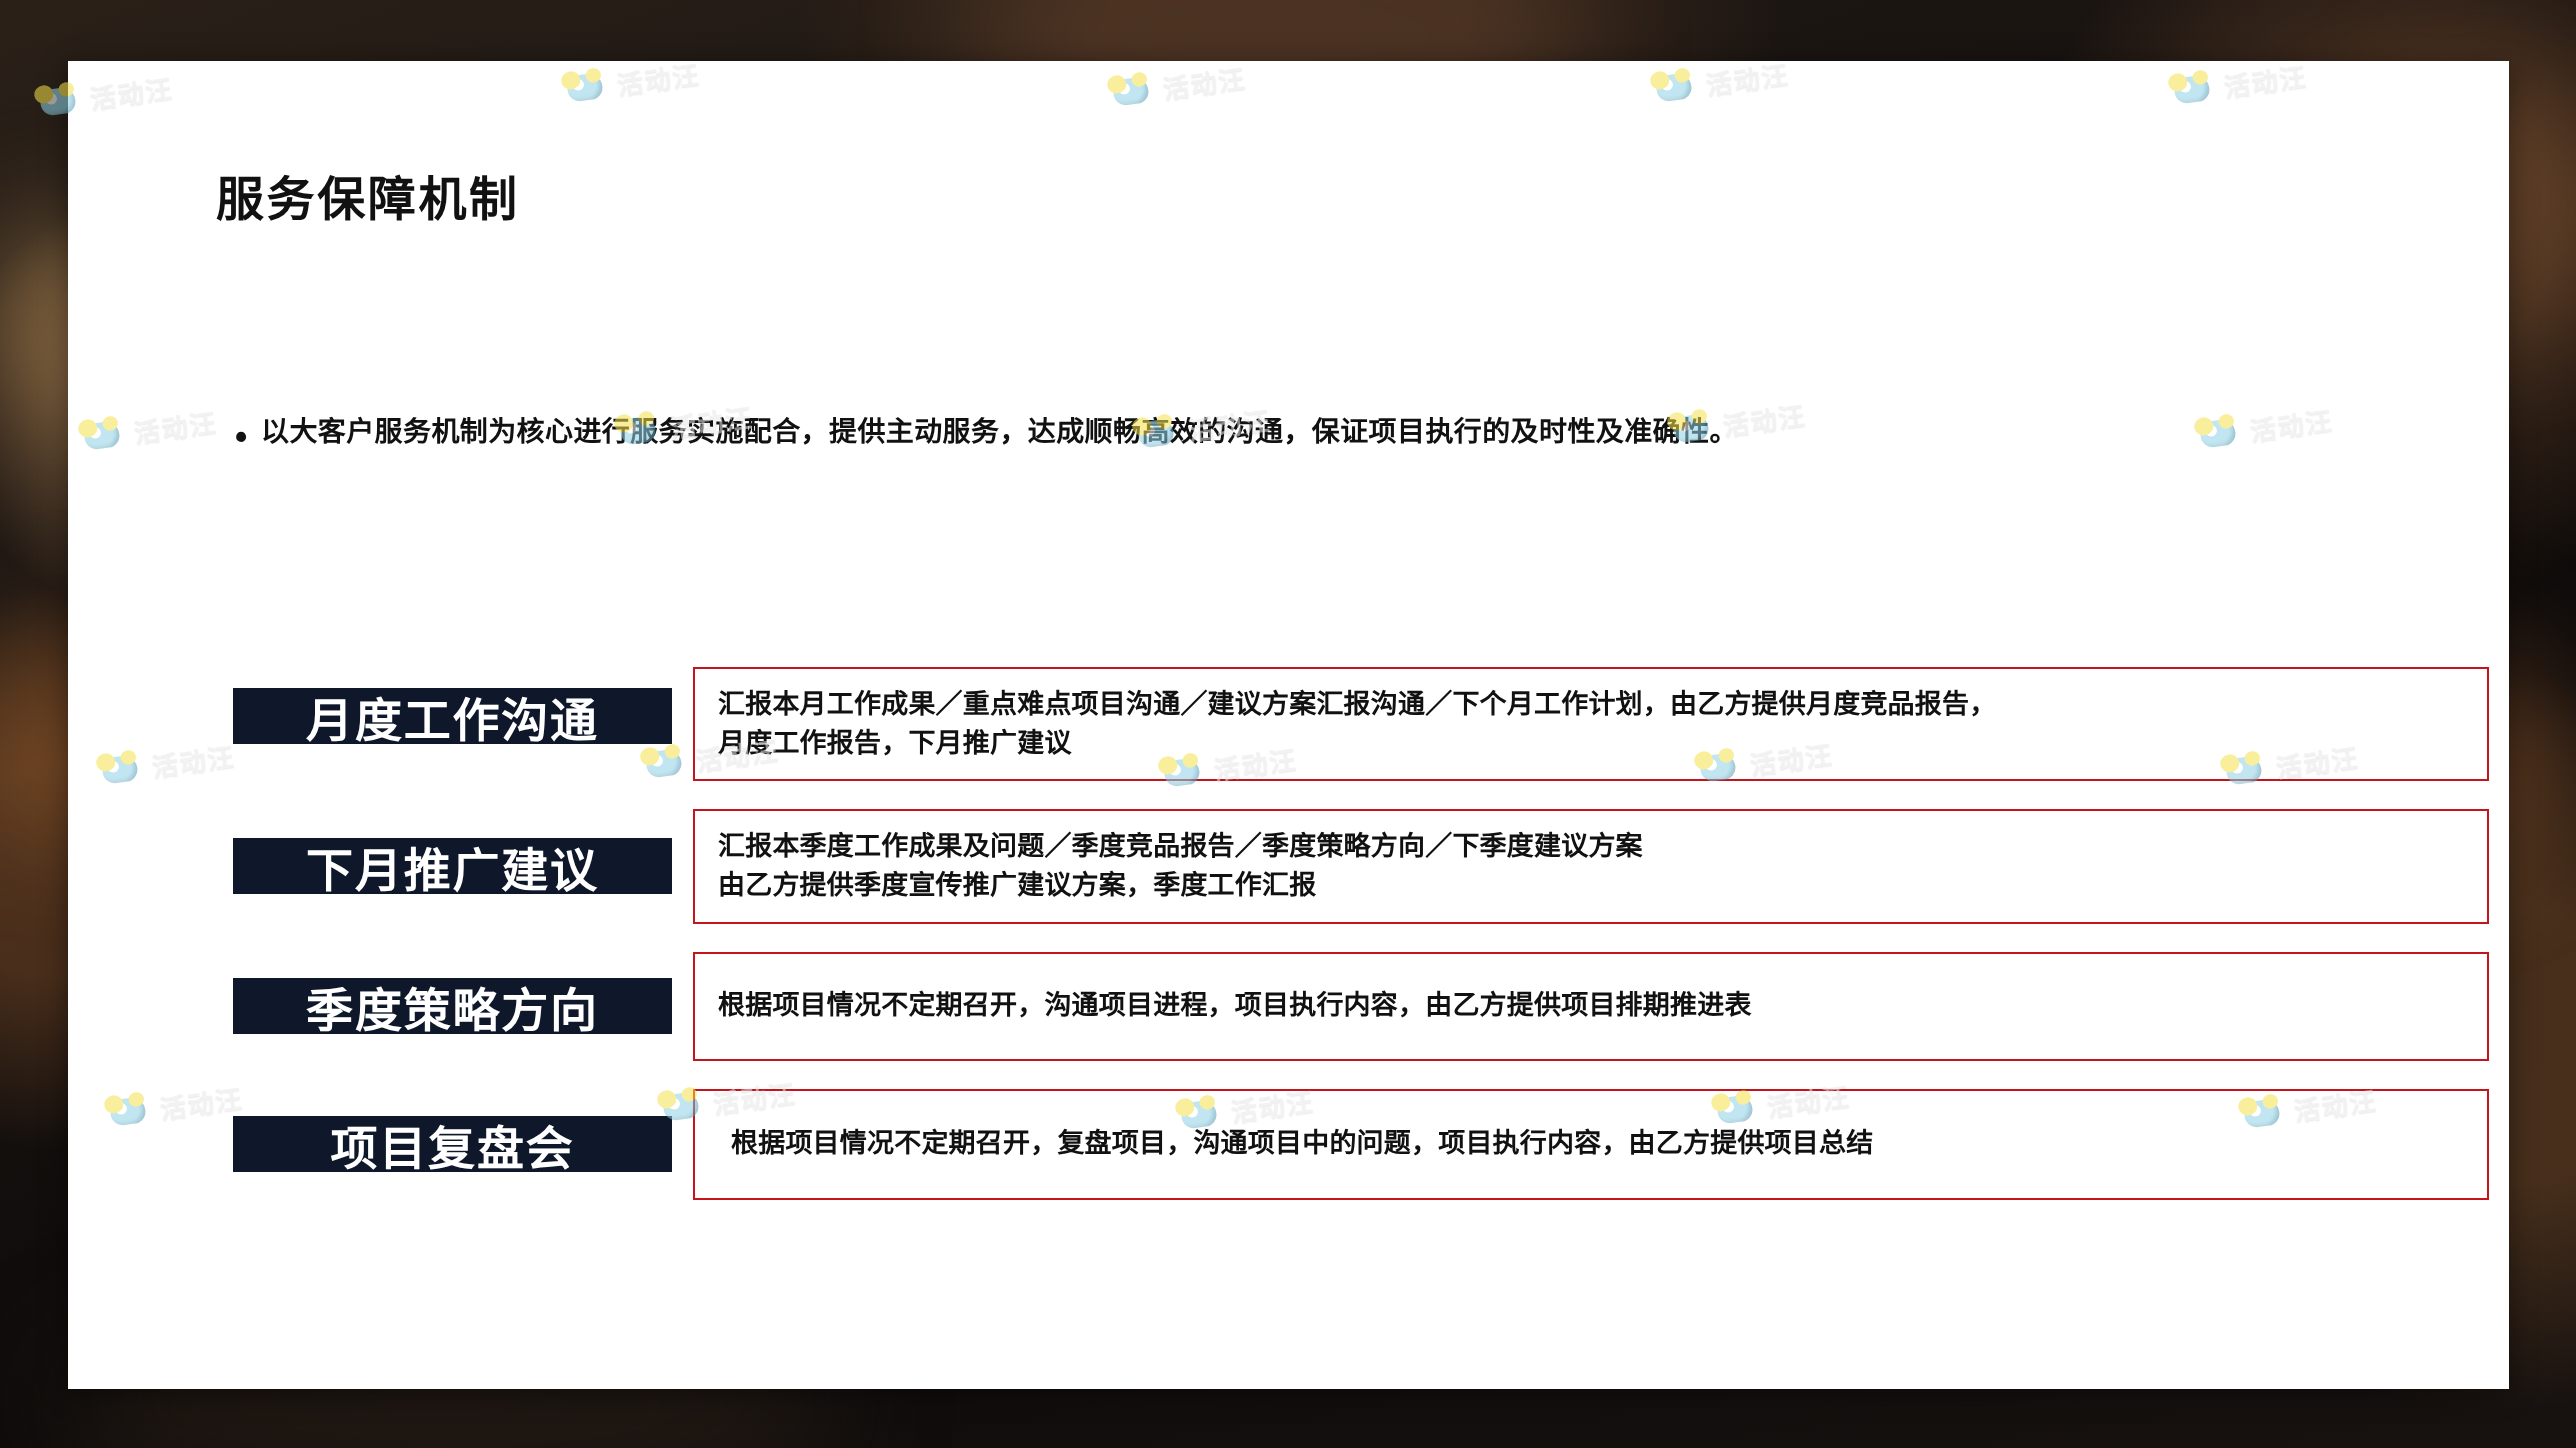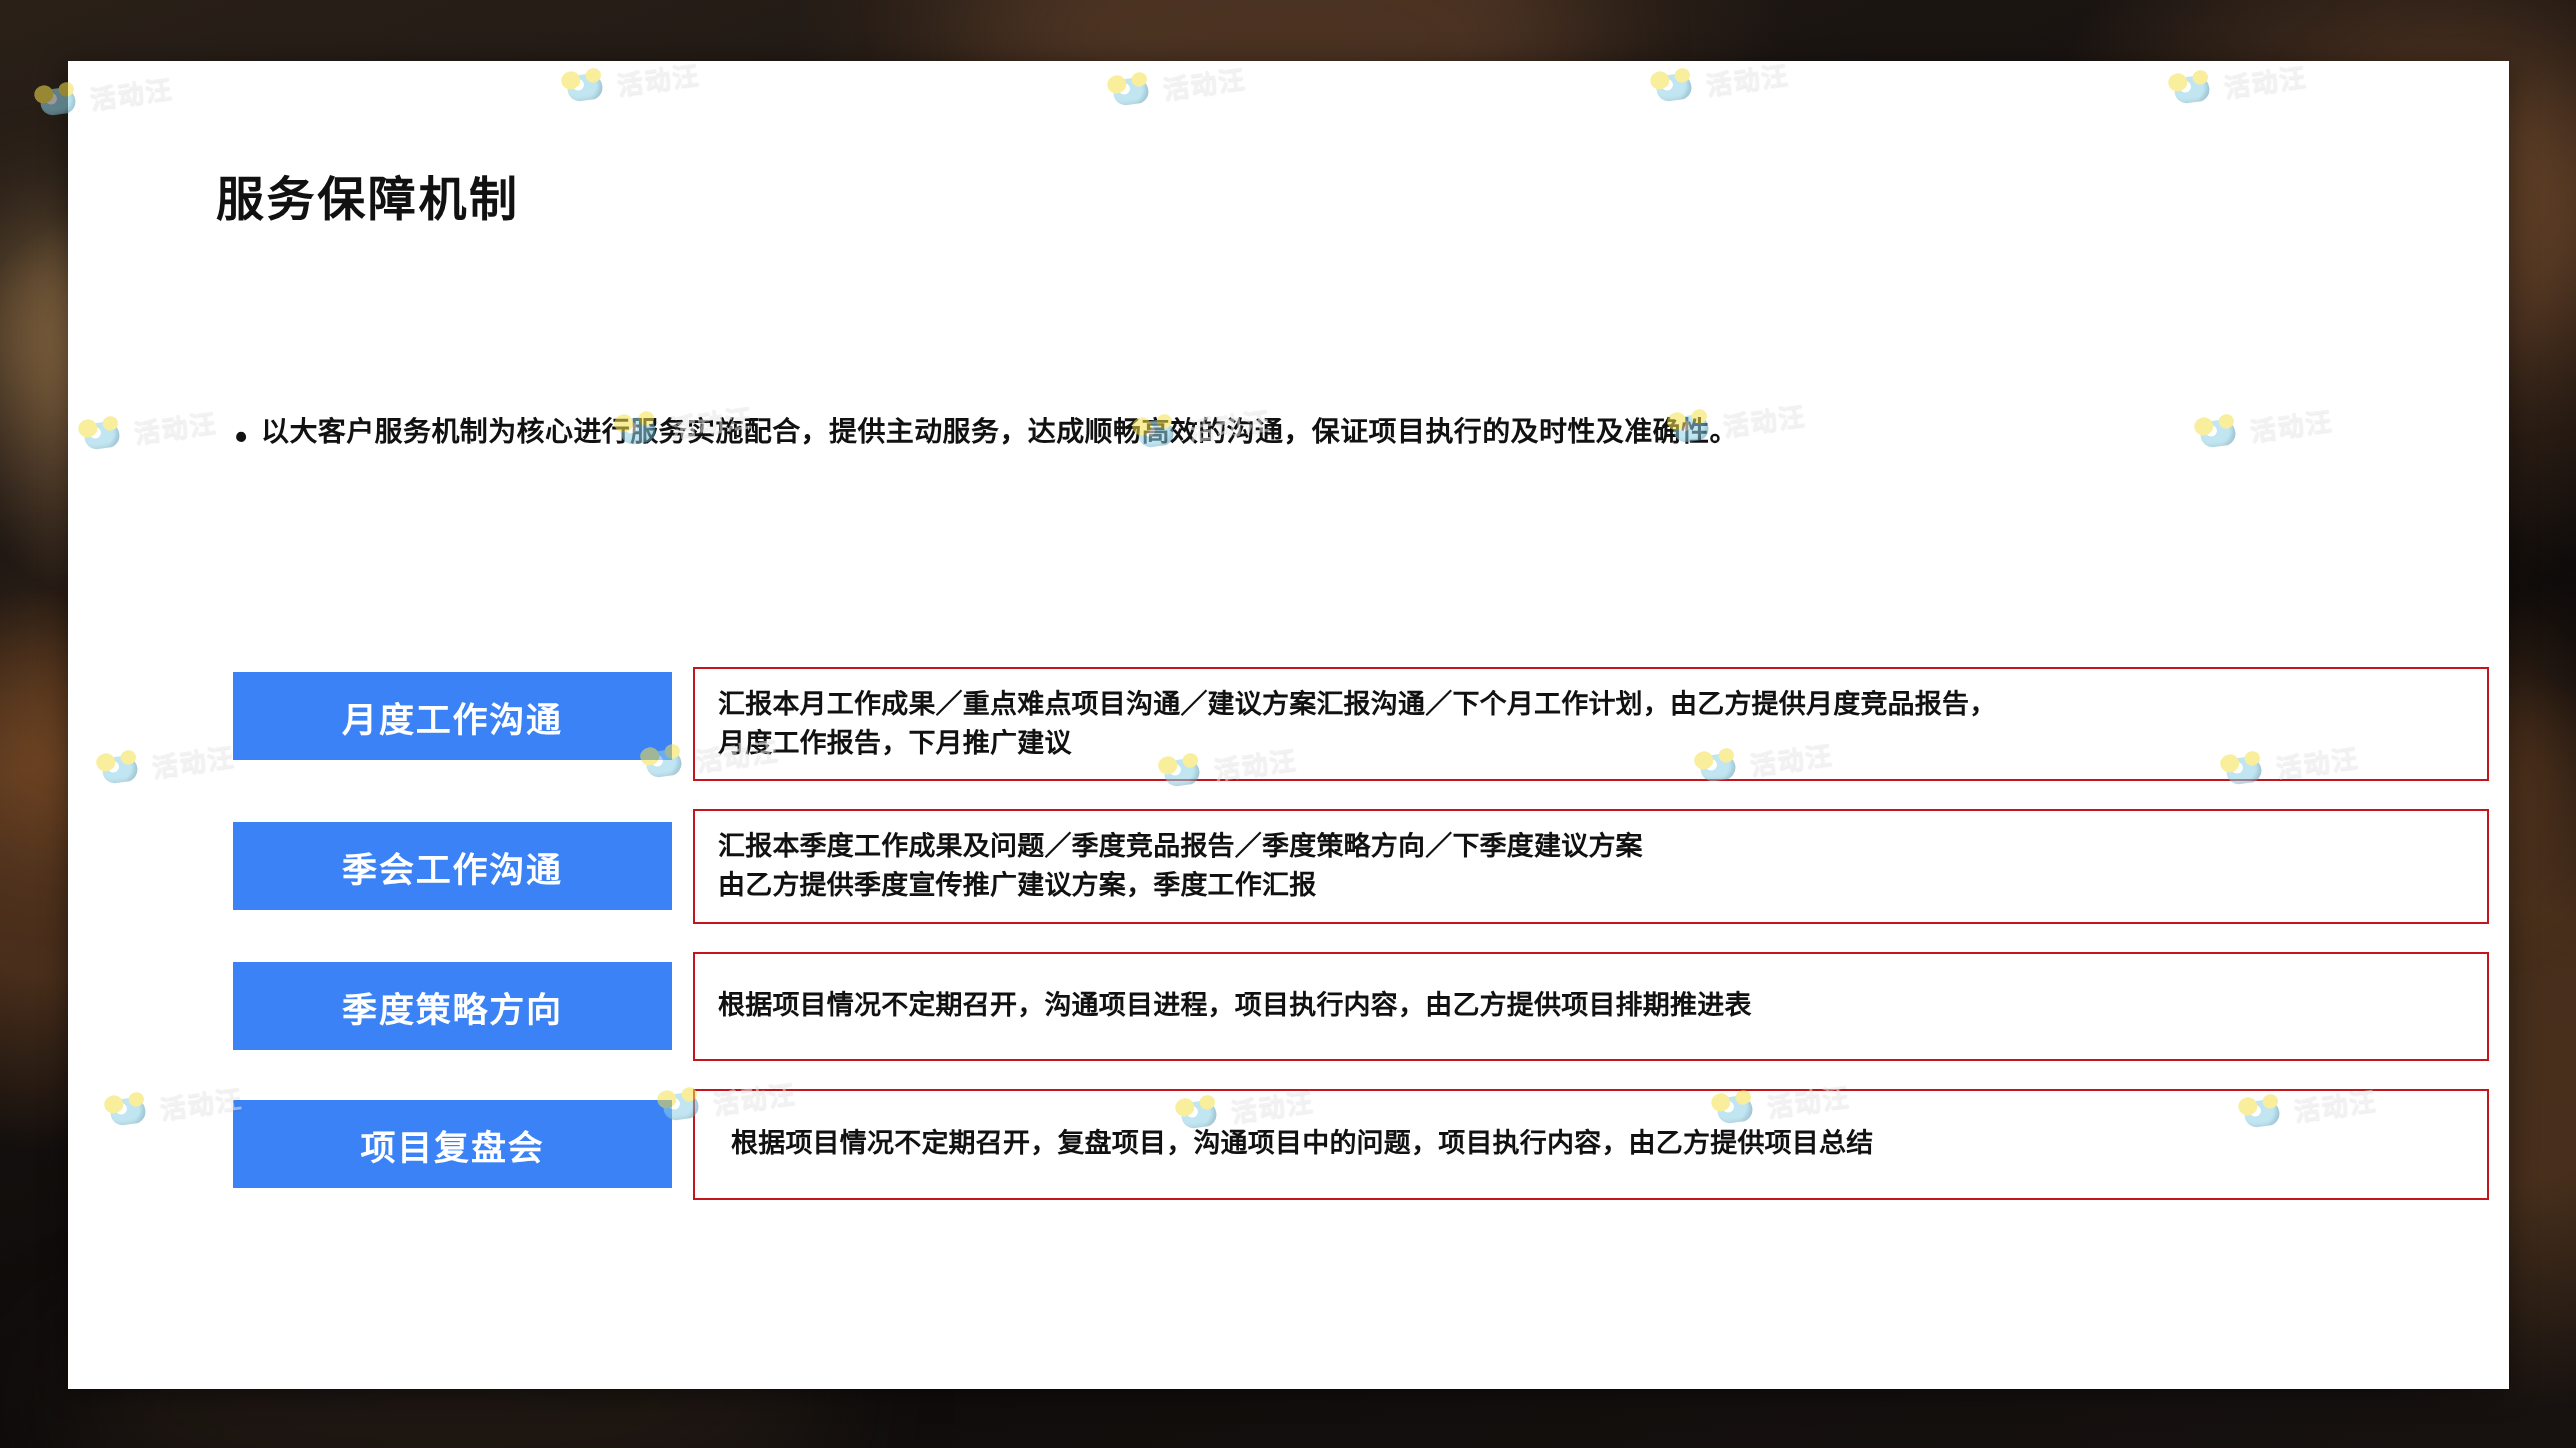--- a/index.html
+++ b/index.html
@@ -99,29 +99,29 @@
     top: 590px;
     width: 2256px;
   }
   .row {
     display: flex;
     align-items: stretch;
     margin-bottom: 28px;
   }
   .row-label {
     flex: 0 0 439px;
-    background: #3b82f6;
+    background: #0f172a;
     color: #ffffff;
     display: flex;
     align-items: center;
     justify-content: center;
-    font-size: 35px;
+    font-size: 47px;
     font-weight: 900;
     letter-spacing: 1.8px;
-    height: 88px;
+    height: 56px;
     align-self: center;
   }
   .row-body {
     flex: 1 1 auto;
     margin-left: 21px;
     border: 2.6px solid #c3151b;
     padding: 16px 23px 16px 23px;
     min-height: 91px;
     display: flex;
     align-items: center;
@@ -213,21 +213,21 @@
 
       <div class="row row-1">
         <div class="row-label">月度工作沟通</div>
         <div class="row-body">
           <div class="rb-text">汇报本月工作成果／重点难点项目沟通／建议方案汇报沟通／下个月工作计划，由乙方提供月度竞品报告，
 月度工作报告，下月推广建议</div>
         </div>
       </div>
 
       <div class="row row-2">
-        <div class="row-label">季会工作沟通</div>
+        <div class="row-label">下月推广建议</div>
         <div class="row-body">
           <div class="rb-text">汇报本季度工作成果及问题／季度竞品报告／季度策略方向／下季度建议方案
 由乙方提供季度宣传推广建议方案，季度工作汇报</div>
         </div>
       </div>
 
       <div class="row row-3">
         <div class="row-label">季度策略方向</div>
         <div class="row-body">
           <div class="rb-text">根据项目情况不定期召开，沟通项目进程，项目执行内容，由乙方提供项目排期推进表</div>

